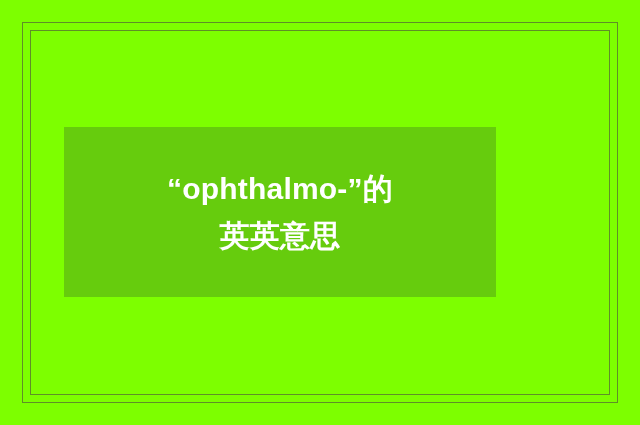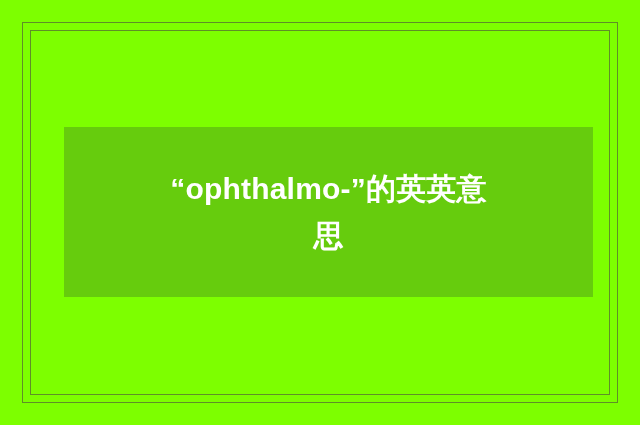--- a/index.html
+++ b/index.html
@@ -45,21 +45,21 @@
     right: 30px;
     bottom: 30px;
     border: 1px solid #5f8f28;
   }
 
   
   #content-card {
     position: absolute;
     left: 64px;
     top: 127px;
-    width: 529px;
+    width: 432px;
     height: 170px;
     background: #66cc0d;
     display: flex;
     align-items: center;
     justify-content: flex-start;
     box-sizing: border-box;
     padding: 0 96px;
   }
 
   

